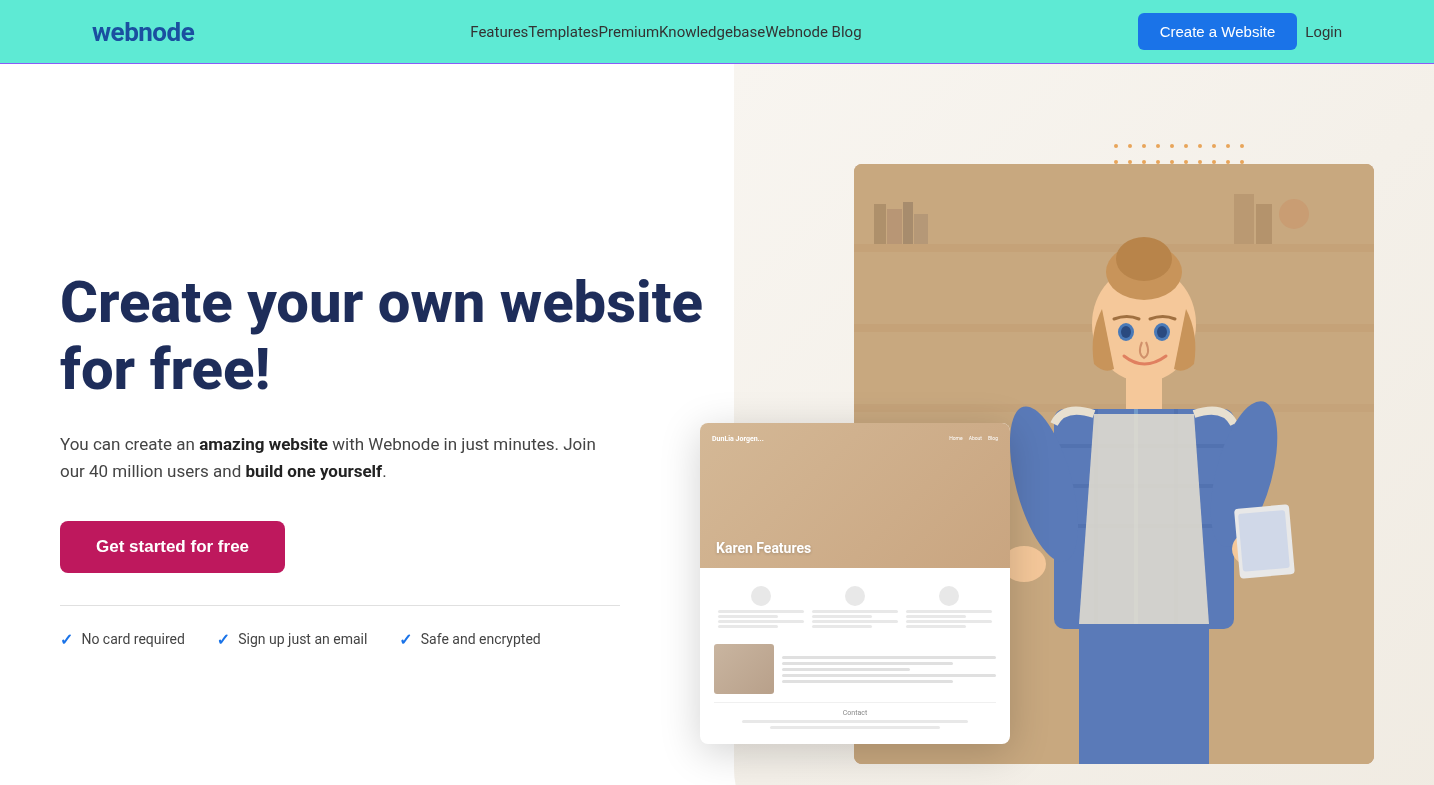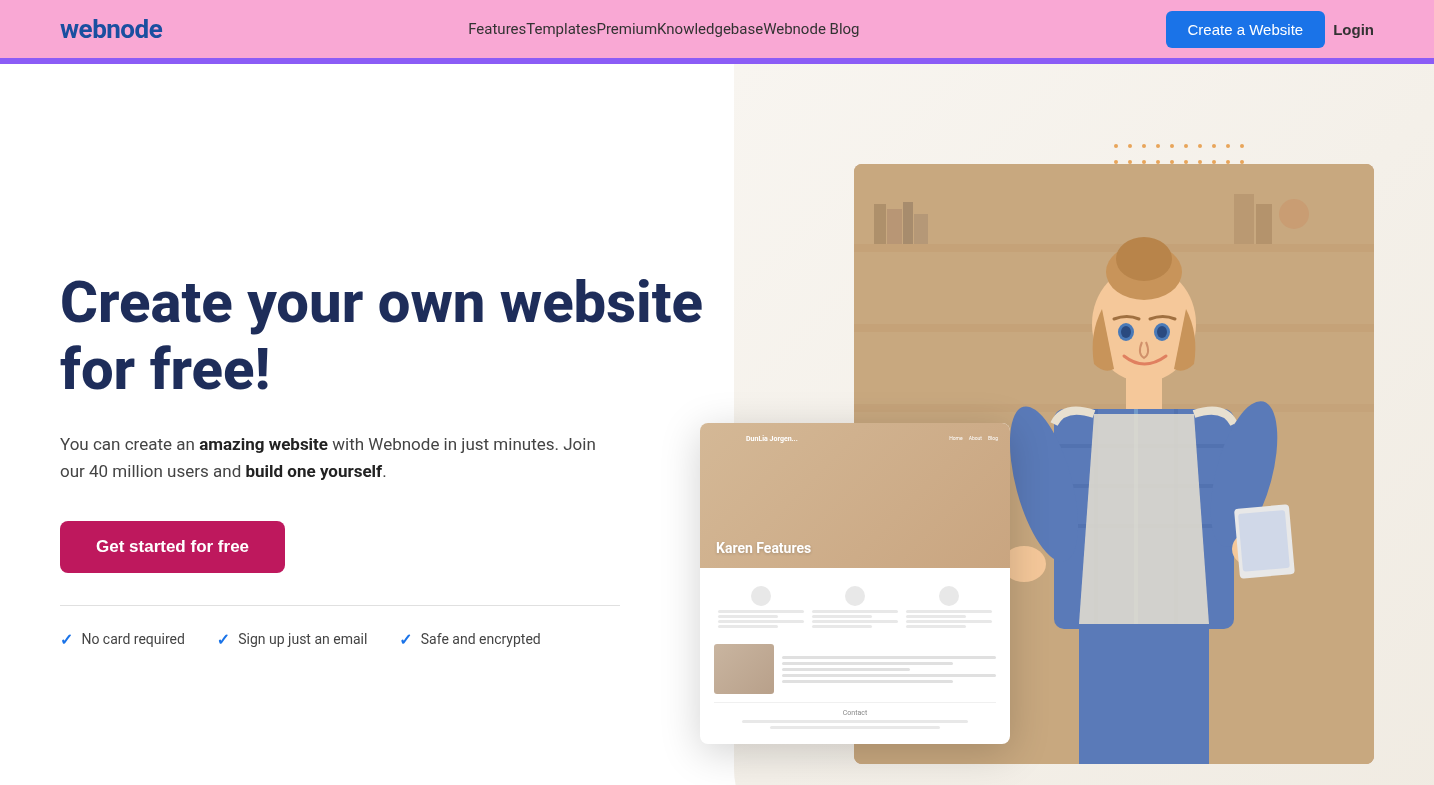--- a/index.html
+++ b/index.html
@@ -14,24 +14,24 @@
       width: 1434px;
       min-height: 785px;
       overflow-x: hidden;
     }
 
     
     header {
       display: flex;
       align-items: center;
       justify-content: space-between;
-      padding: 0 60px;
+      padding: 0 92px;
       height: 64px;
-      background: #f9a8d4;
-      border-bottom: 6px solid #8b5cf6;
+      background: #5eead4;
+      border-bottom: 1px solid #8b5cf6;
       position: relative;
       z-index: 10;
     }
 
     .logo {
       font-size: 26px;
       font-weight: 700;
       color: #1a4fa0;
       letter-spacing: -0.5px;
     }
@@ -65,21 +65,21 @@
       cursor: pointer;
       white-space: nowrap;
     }
 
     .btn-login {
       background: none;
       border: none;
       color: #333333;
       font-size: 15px;
       cursor: pointer;
-      font-weight: 700;
+      font-weight: 400;
     }
 
     
     .hero {
       display: flex;
       align-items: center;
       padding: 60px 60px 40px 60px;
       position: relative;
       overflow: hidden;
       min-height: 720px;
@@ -222,21 +222,20 @@
     }
 
     .mockup-header-nav {
       position: absolute;
       top: 8px;
       left: 0;
       right: 0;
       display: flex;
       justify-content: space-between;
       padding: 4px 12px;
-      margin-left: 34px;
     }
 
     .mockup-logo-text {
       font-size: 7px;
       color: #ffffff;
       font-weight: 700;
     }
 
     .mockup-nav-items {
       display: flex;

